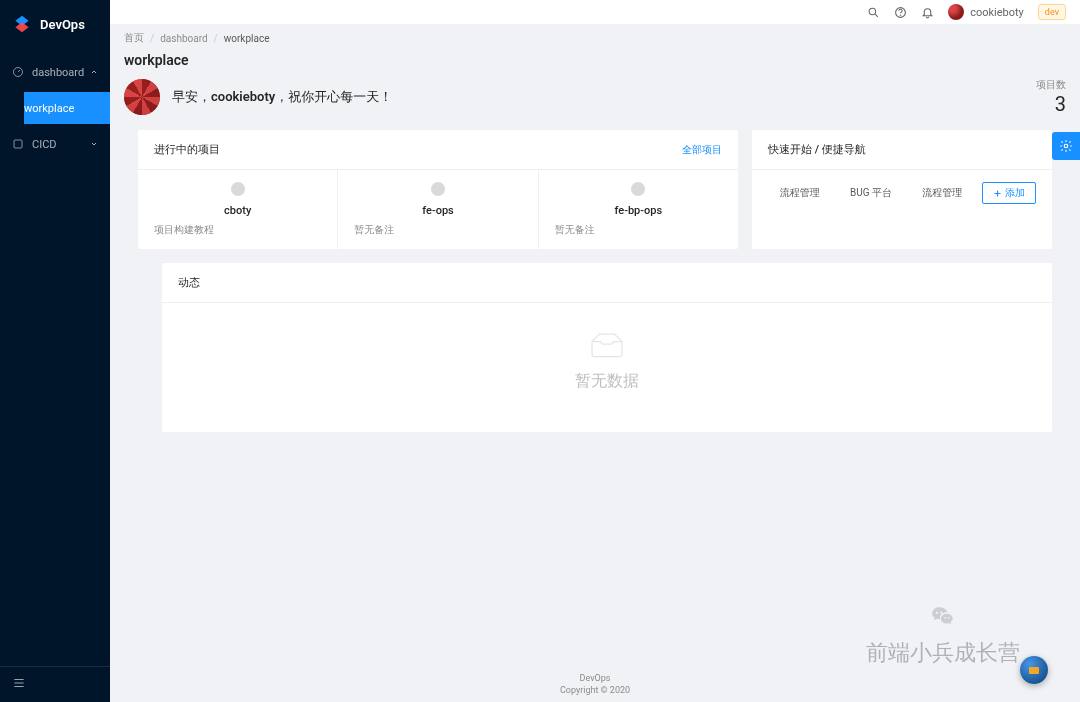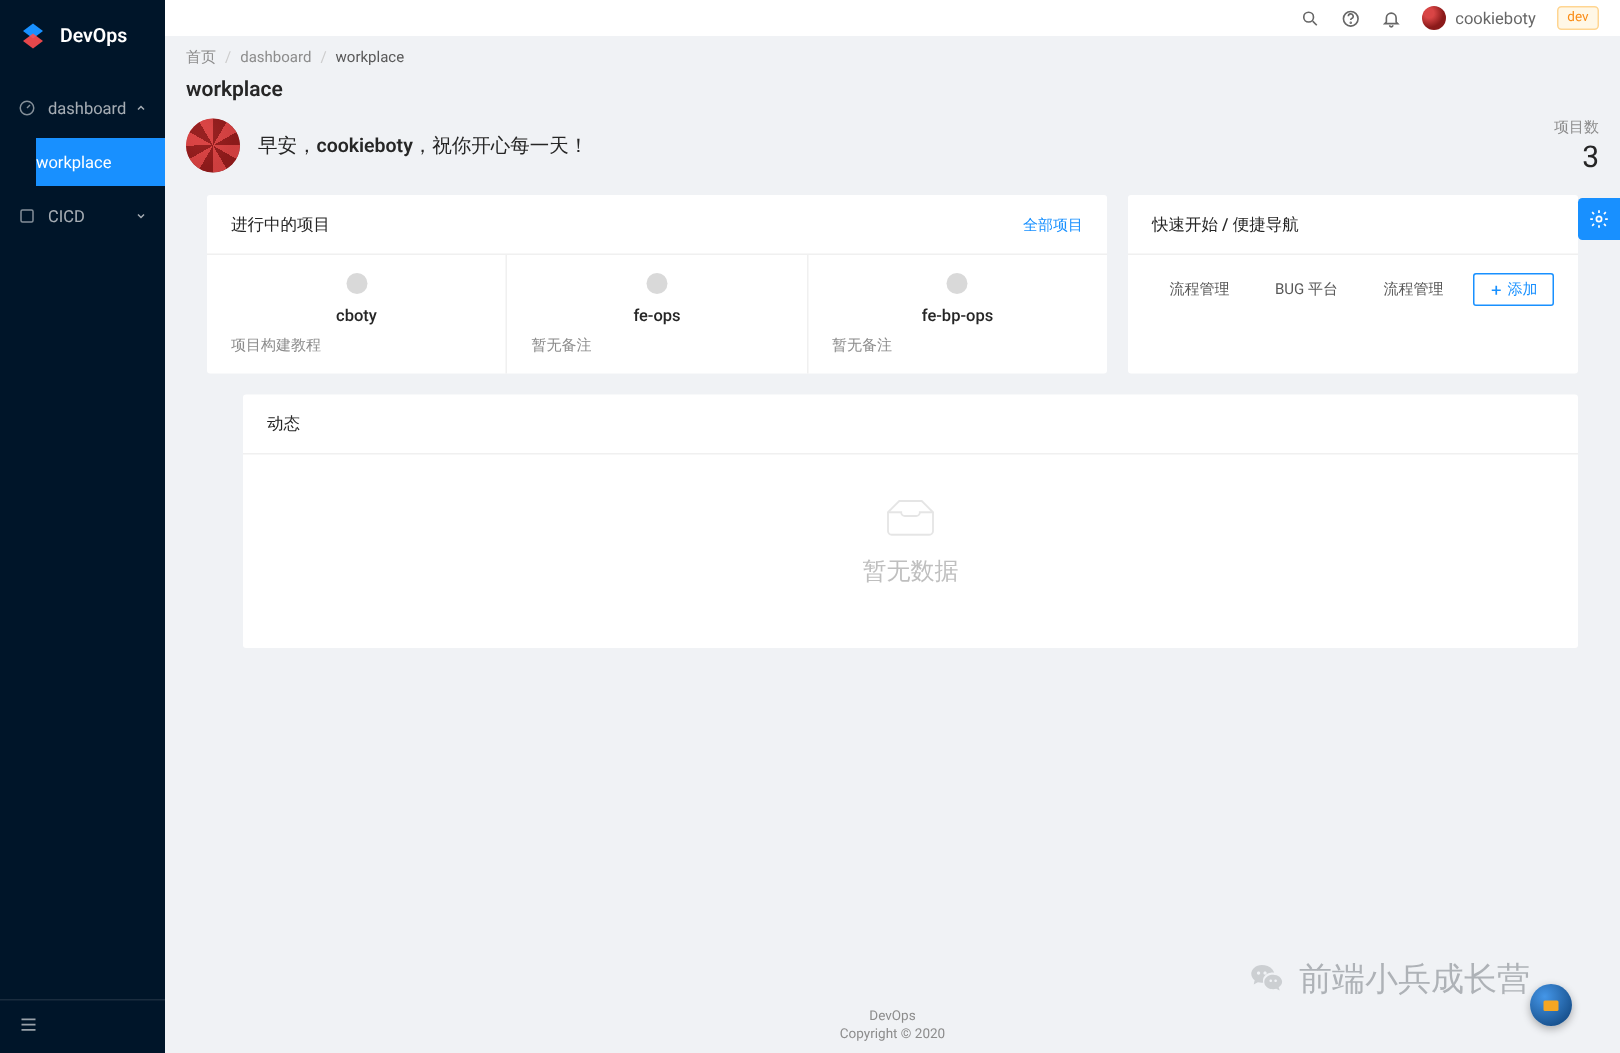--- a/index.html
+++ b/index.html
@@ -66,21 +66,21 @@
 .card-activity { margin-top: 14px; margin-left: 24px; }
 .empty-box { padding: 26px 0 40px; text-align: center; }
 .empty-icon { width: 40px; height: 30px; margin: 0 auto 8px; opacity: 0.25; }
 .empty-text { font-size: 16px; color: #bfbfbf; }
 
 .footer { position: absolute; left: 110px; bottom: 0; right: 0; height: 36px; display: flex; flex-direction: column; align-items: center; justify-content: center; font-size: 9px; color: #8c8c8c; gap: 2px; }
 
 .float-gear { position: absolute; right: 0; top: 132px; width: 28px; height: 28px; background: #1890ff; color: #fff; display: flex; align-items: center; justify-content: center; border-radius: 3px 0 0 3px; cursor: pointer; }
 .float-gear svg { width: 14px; height: 14px; }
 
-.wechat-overlay { position: absolute; right: 60px; bottom: 34px; display: flex; align-items: center; gap: 8px; color: rgba(120,125,132,0.55); font-size: 22px; font-weight: 500; pointer-events: none; }
+.wechat-overlay { position: absolute; right: 60px; bottom: 34px; display: flex; align-items: center; gap: 8px; color: rgba(120,125,132,0.55); font-size: 22px; font-weight: 500; pointer-events: none; flex-direction: column; }
 .wechat-icon { width: 26px; height: 26px; opacity: 0.55; }
 .blue-circle { position: absolute; right: 32px; bottom: 18px; width: 28px; height: 28px; border-radius: 50%; background: radial-gradient(circle at 35% 30%, #4496e8, #0b3d73); box-shadow: 0 2px 6px rgba(0,0,0,0.3); }
 .blue-circle::after { content: ''; position: absolute; left: 9px; top: 11px; width: 10px; height: 7px; background: #f5a623; border-radius: 1px; }
 
 .chevron { width: 8px; height: 8px; }
 </style>
 </head>
 <body>
 
 <div class="sidebar">

